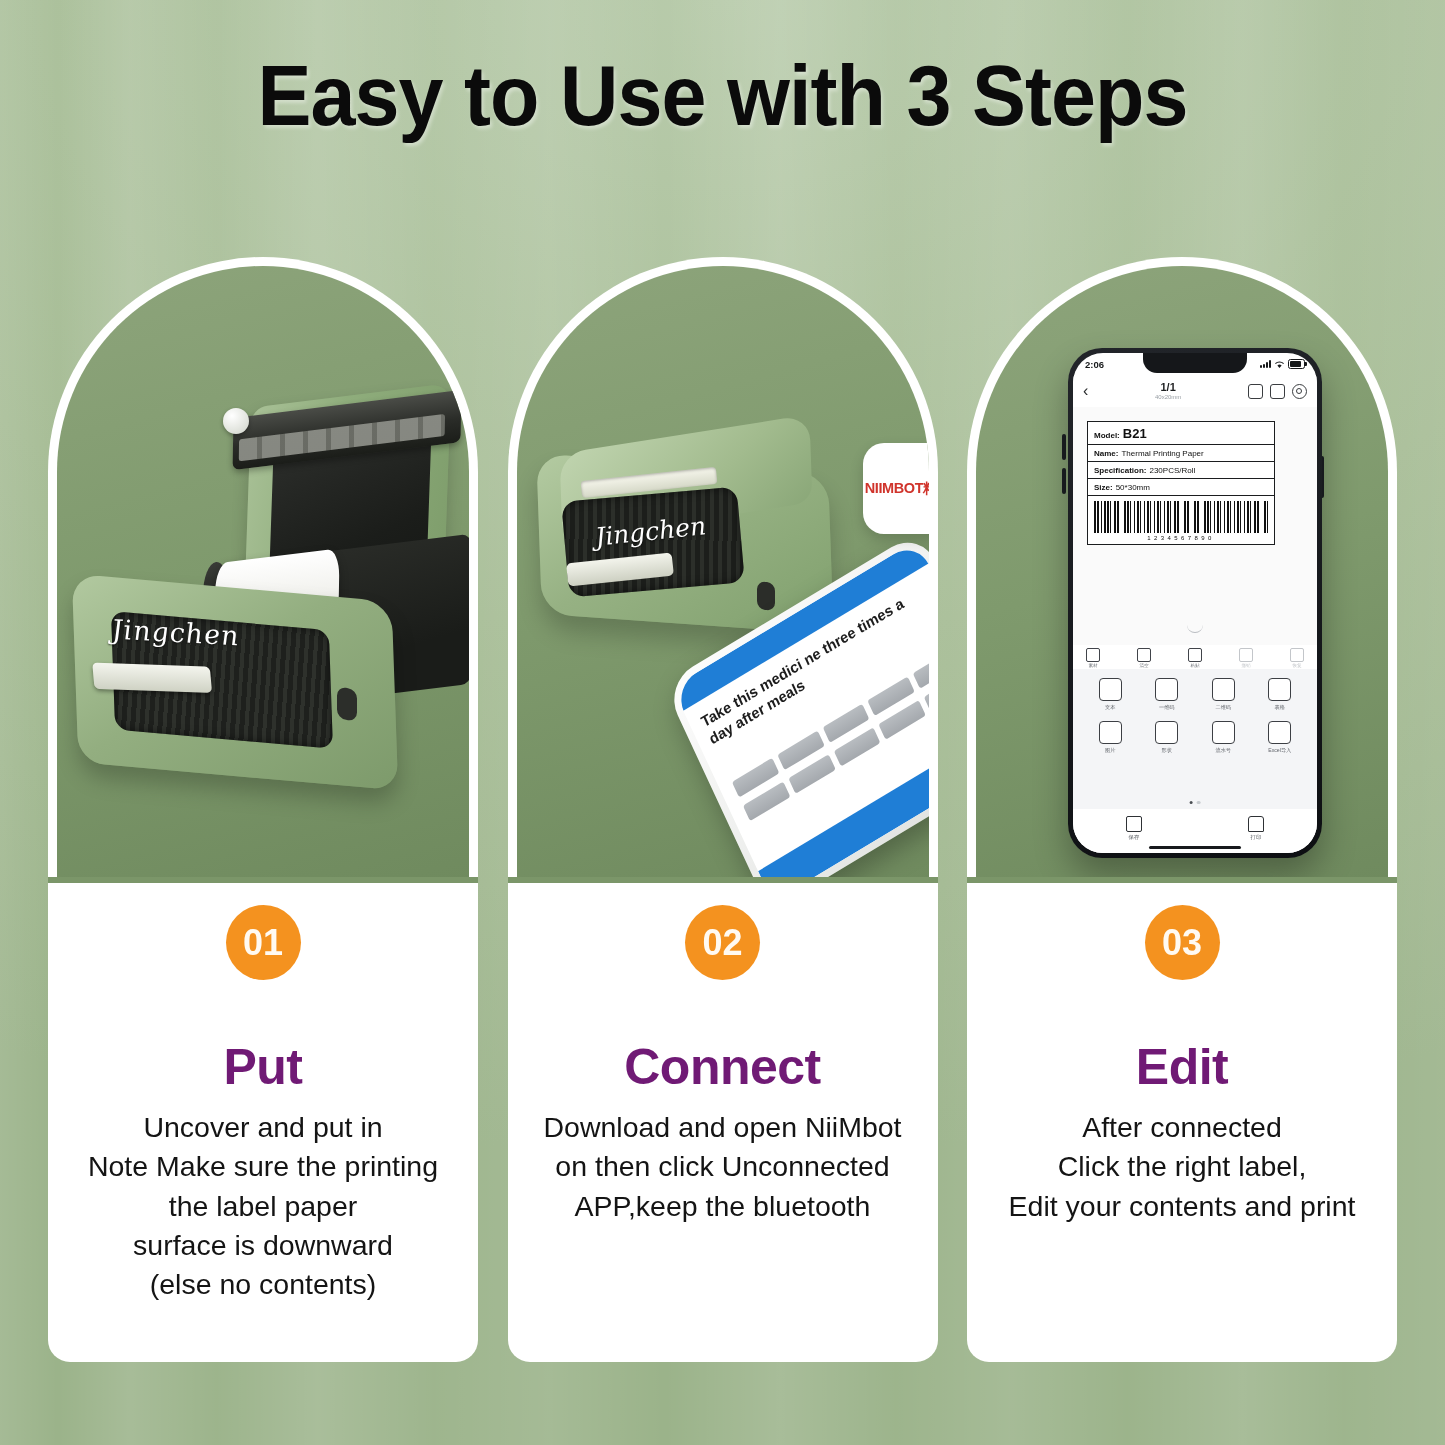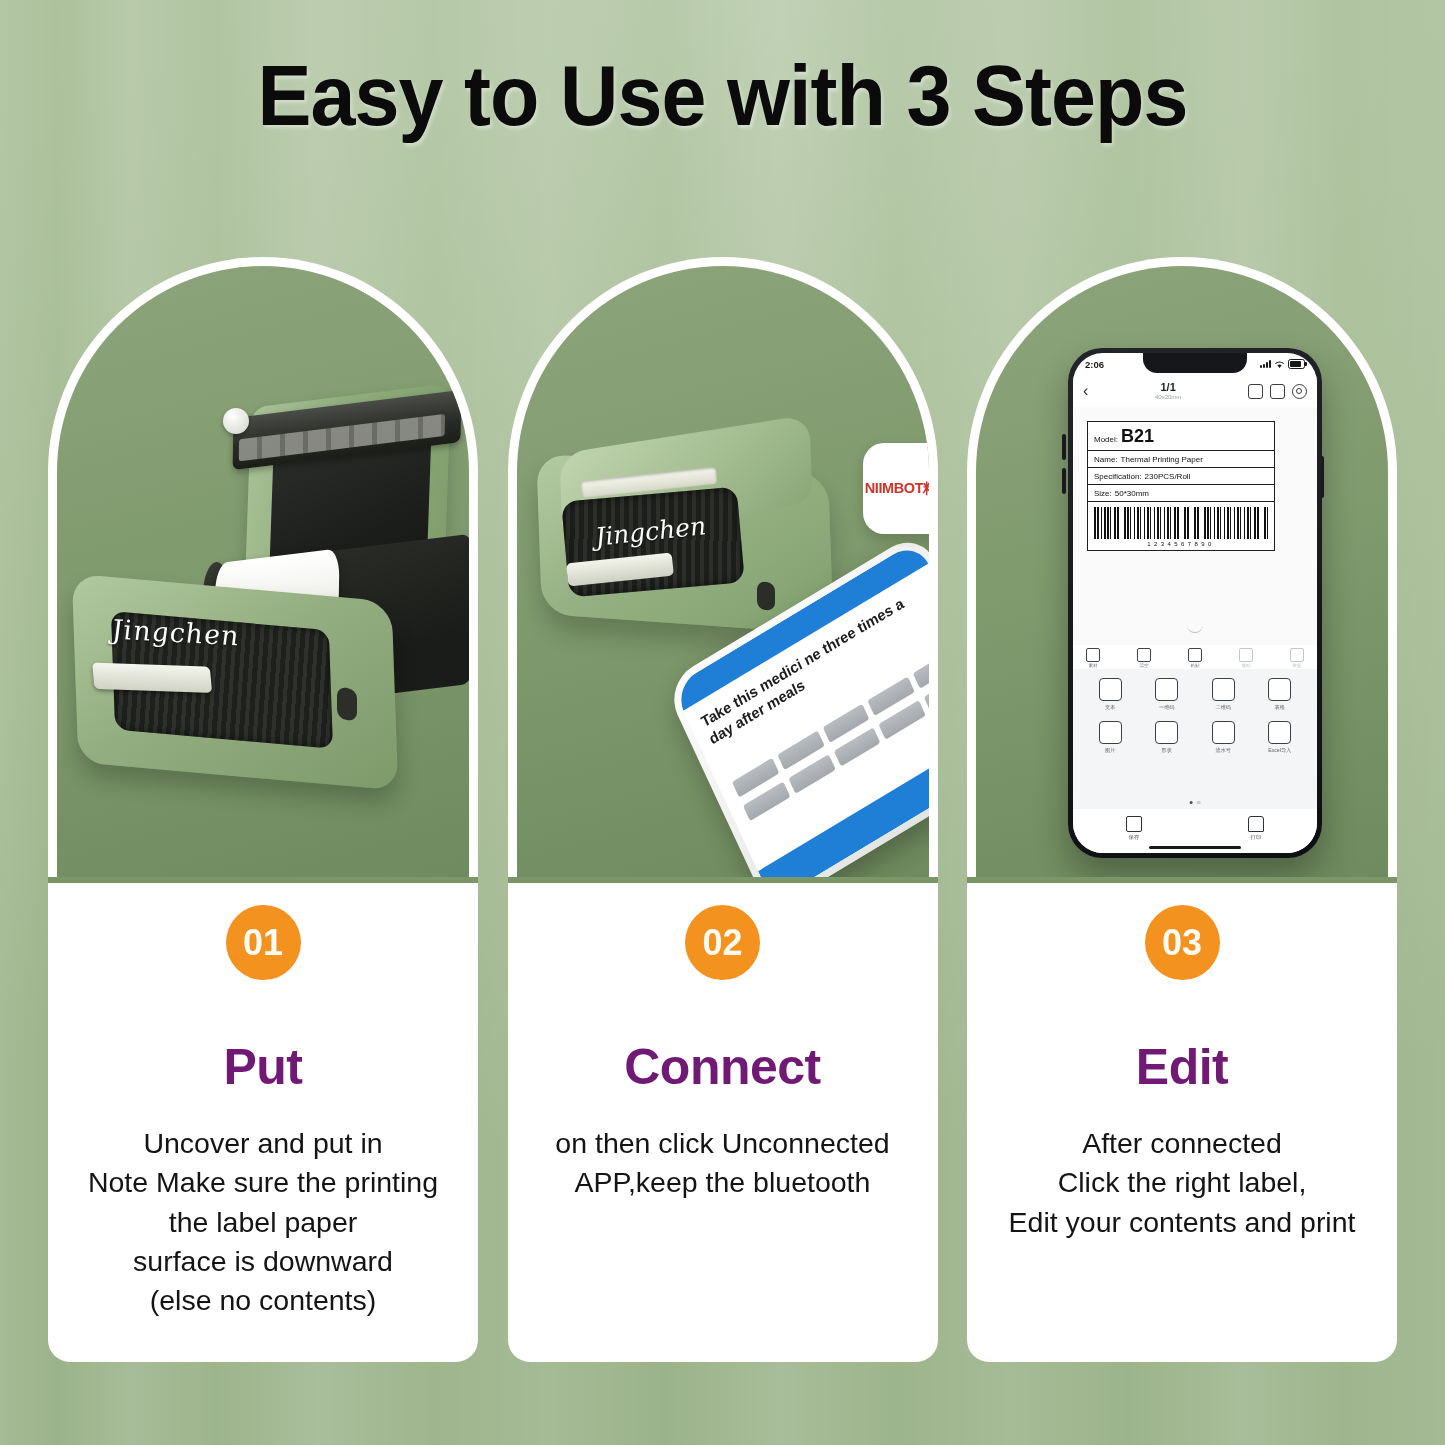--- a/index.html
+++ b/index.html
@@ -89,21 +89,21 @@
     margin:0 auto;
     display:flex;align-items:center;justify-content:center;
     color:#fffaf2;font-size:36px;font-weight:bold;letter-spacing:0px;
   }
   .step-title{
     margin-top:58px;
     font-size:50px;font-weight:bold;color:#701a75;
     letter-spacing:-0.5px;
   }
   .step-body{
-    margin-top:28px;
+    margin-top:12px;
     font-size:28.5px;line-height:1.38;color:#141414;
     padding:0 6px;
   }
   .step-body div{white-space:nowrap;}
 
   
   .scene{position:absolute;inset:0;}
 
   
   .p1{position:absolute;left:18px;top:130px;width:400px;height:380px;}
@@ -316,23 +316,23 @@
   }
   .label{
     position:absolute;left:14px;top:14px;width:188px;
     border:1.6px solid #1b1d1f;background:#fff;box-sizing:border-box;
   }
   .label .row{
     border-bottom:1.4px solid #1b1d1f;padding:3.5px 6px;
     font-size:8px;color:#111;white-space:nowrap;overflow:hidden;
     display:flex;align-items:baseline;gap:3px;
   }
-  .label .row b{font-weight:normal;text-align:center;}
+  .label .row b{font-weight:bold;text-align:center;}
   .label .row.model b{font-size:8px;}
-  .label .row.model span{font-size:18px;font-weight:bold;}
+  .label .row.model span{font-size:13px;font-weight:bold;}
   .label .bc{padding:5px 6px 3px;text-align:center;}
   .bc-bars{
     height:32px;
     background:repeating-linear-gradient(90deg,
       #111 0 1.5px,#fff 1.5px 3px,#111 3px 5px,#fff 5px 6.5px,
       #111 6.5px 7.5px,#fff 7.5px 10px);
   }
   .bc-num{font-size:6px;letter-spacing:3.4px;color:#111;margin-top:2px;}
   .handle{
     position:absolute;left:50%;transform:translateX(-50%);bottom:12px;
@@ -478,20 +478,21 @@
 
           </div>
         </div>
       </div>
       <div class="photo-tail"></div>
 
       <div class="panel">
         <div class="badge">02</div>
         <div class="step-title">Connect</div>
         <div class="step-body">
+          <div>Download and open NiiMbot</div>
           <div>on then click Unconnected</div>
           <div>APP,keep the bluetooth</div>
         </div>
       </div>
     </div>
 
     <div class="card">
       <div class="arch">
         <div class="arch-inner">
           <div class="scene">

